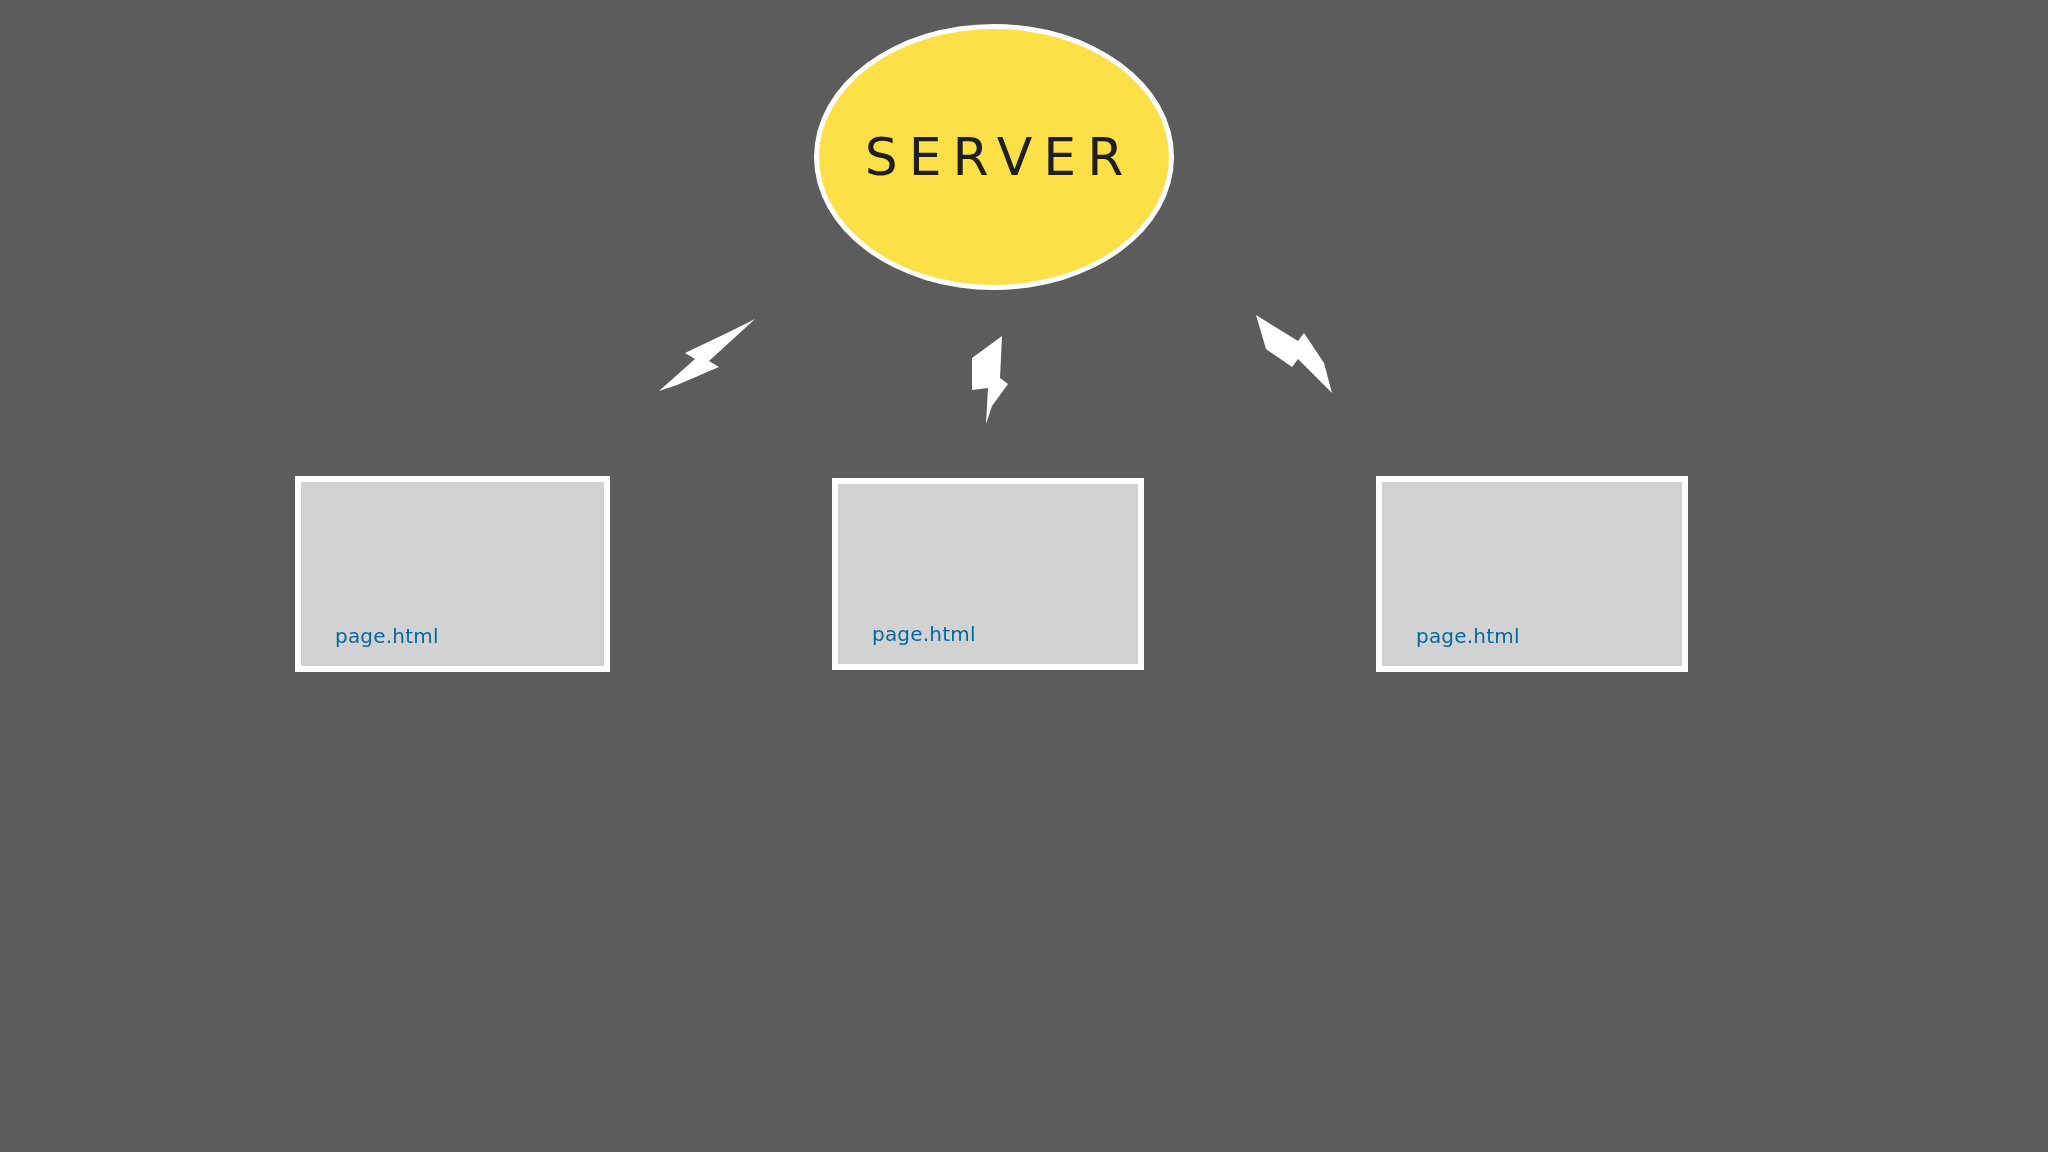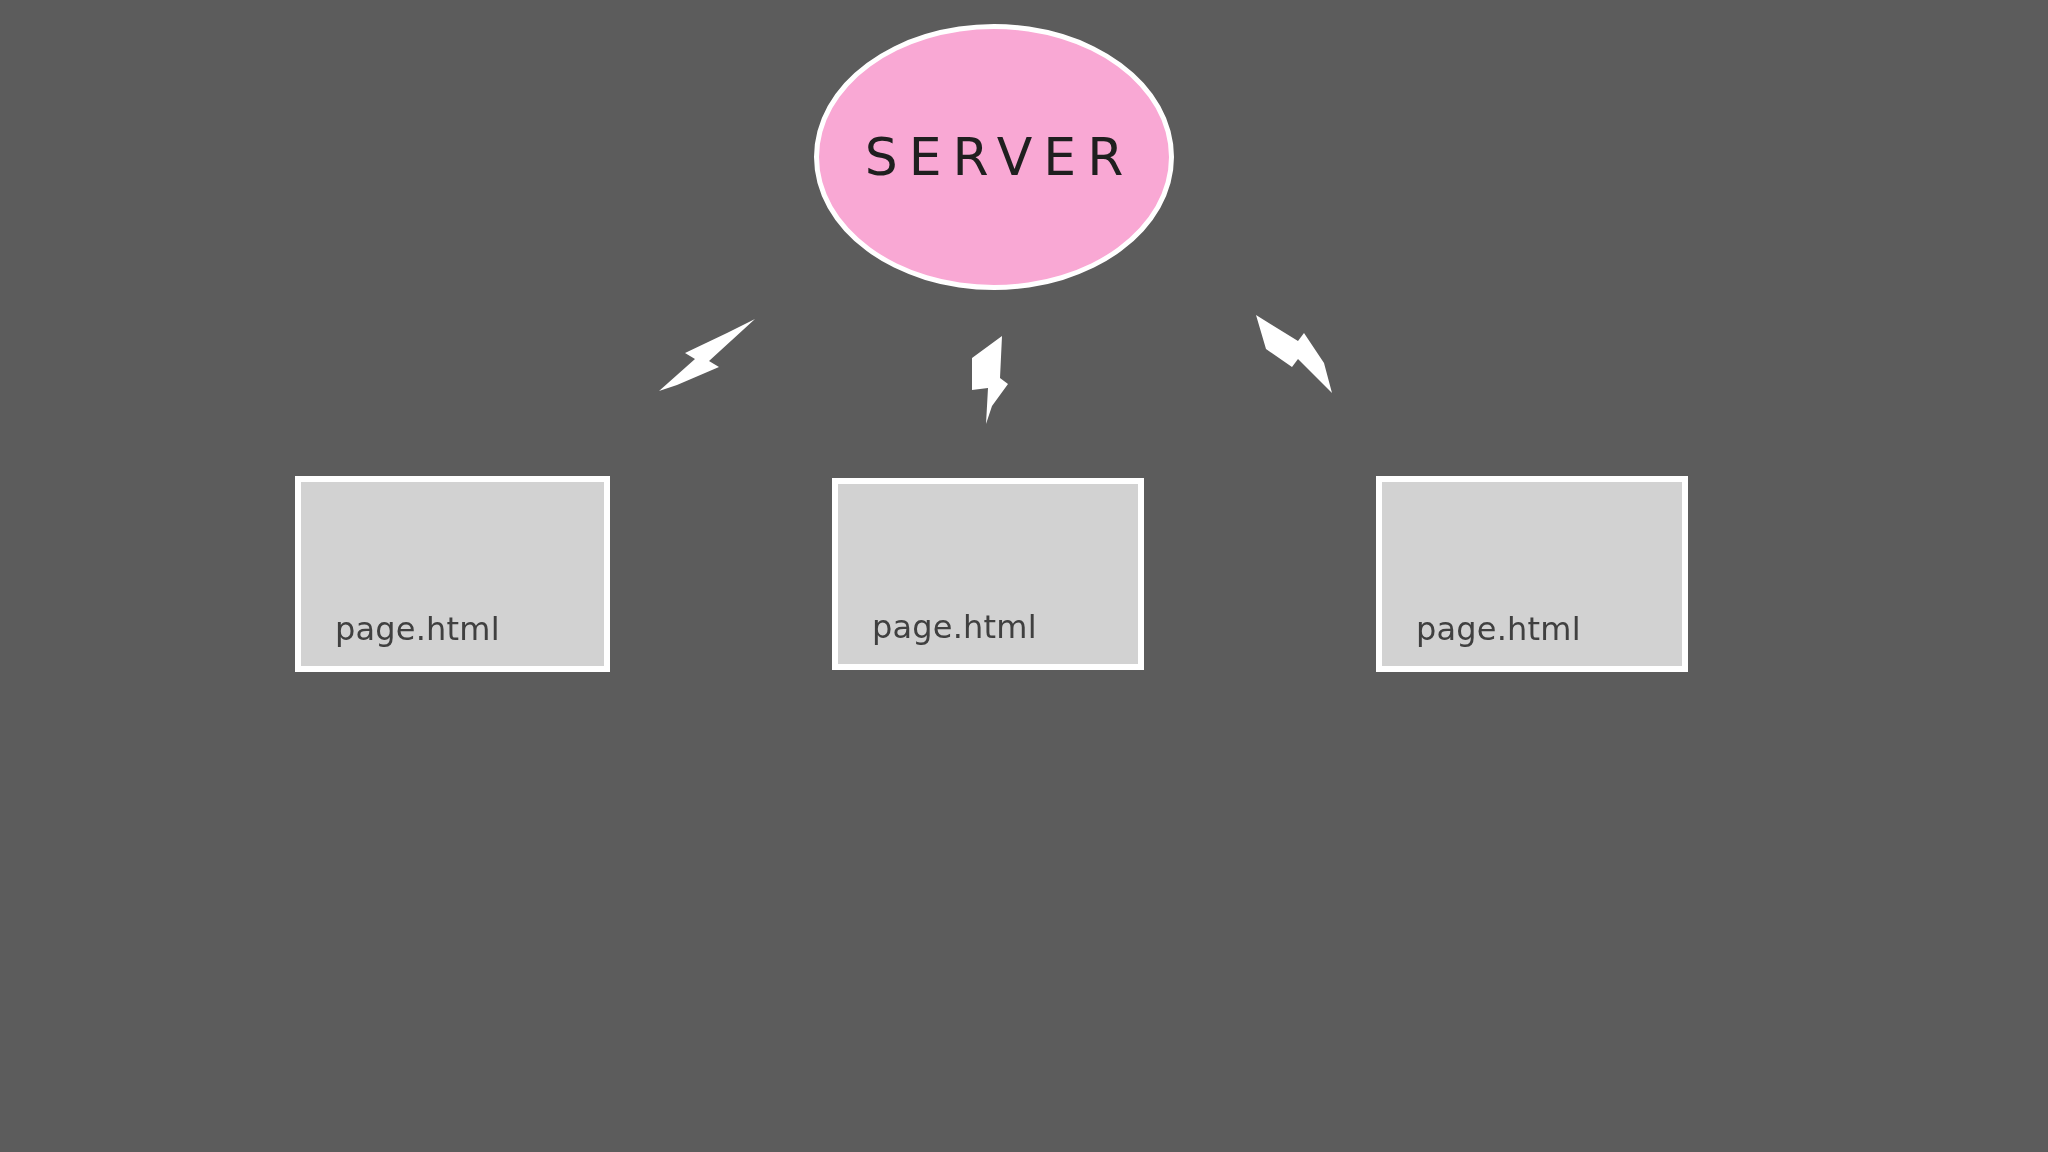--- a/index.html
+++ b/index.html
@@ -17,21 +17,21 @@
   }
 
   
   #server-node {
     position: absolute;
     left: 814px;
     top: 24px;
     width: 360px;
     height: 266px;
     border-radius: 50%;
-    background: #f9a8d4;
+    background: #fde047;
     border: 5px solid #ffffff;
     box-sizing: border-box;
     display: flex;
     align-items: center;
     justify-content: center;
   }
   #server-label {
     color: #1f1f1f;
     font-size: 52px;
     letter-spacing: 11px;
@@ -56,22 +56,22 @@
   .page-box {
     position: absolute;
     background: #d2d2d2;
     border: 6px solid #ffffff;
     box-sizing: border-box;
   }
   .page-box-label {
     position: absolute;
     left: 34px;
     bottom: 18px;
-    color: #404040;
-    font-size: 32px;
+    color: #0369a1;
+    font-size: 20px;
     font-family: "DejaVu Sans", "Liberation Sans", sans-serif;
     letter-spacing: 0.2px;
     white-space: nowrap;
   }
   #page-box-1 { left: 295px; top: 476px; width: 315px; height: 196px; }
   #page-box-2 { left: 832px; top: 478px; width: 312px; height: 192px; }
   #page-box-3 { left: 1376px; top: 476px; width: 312px; height: 196px; }
 
   
   #caption {

